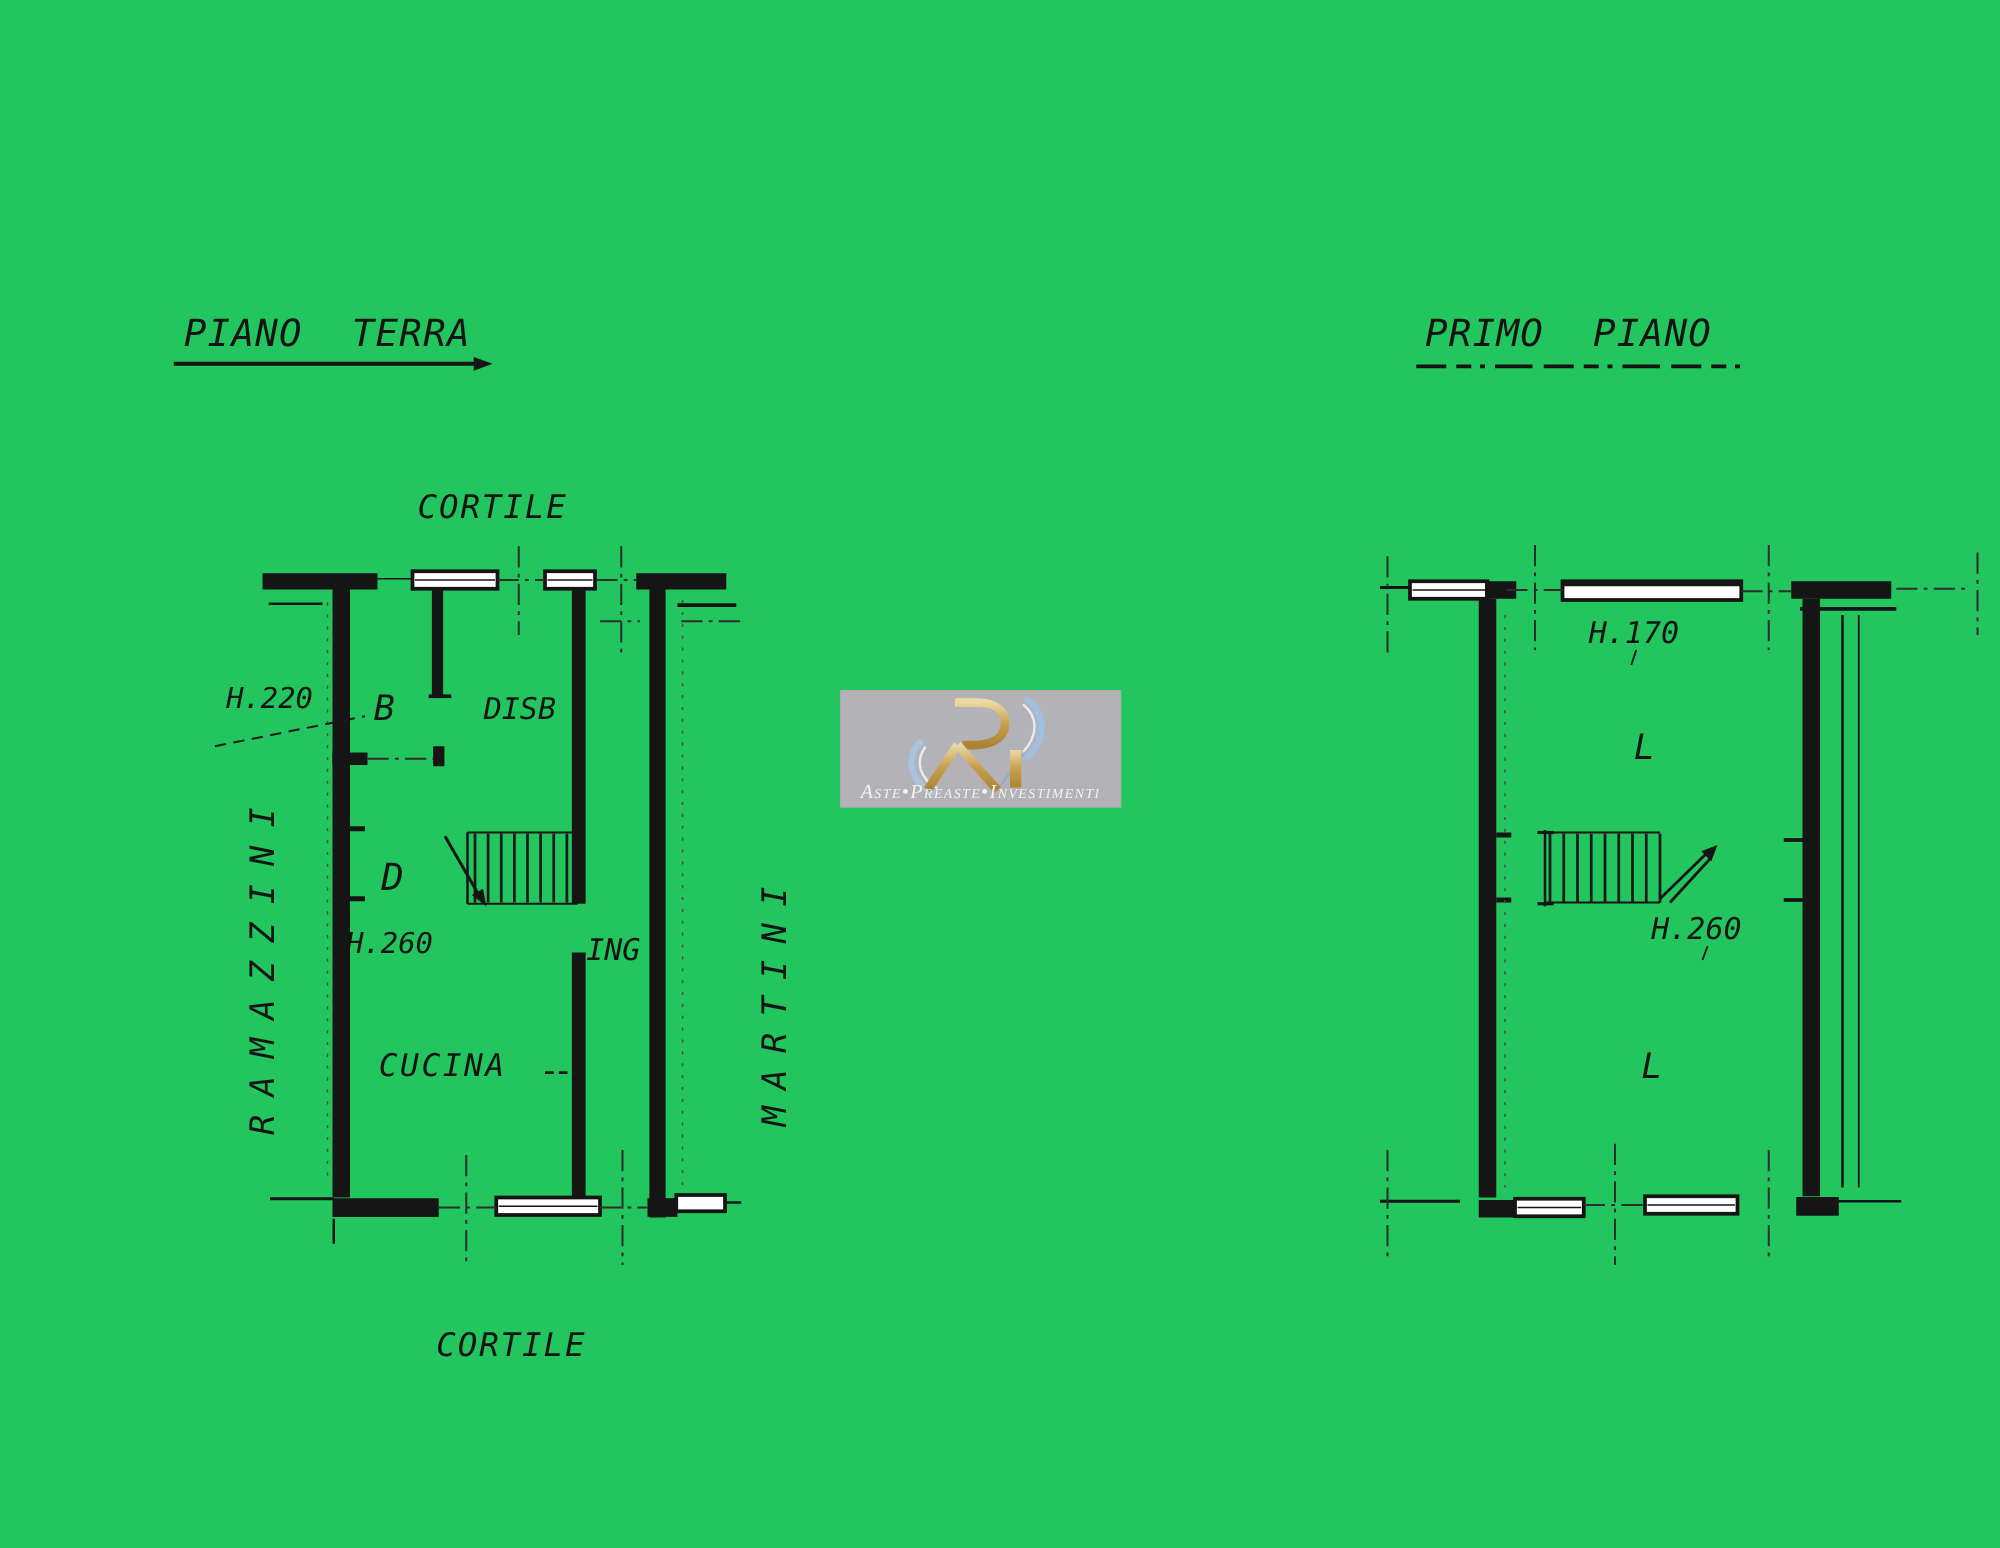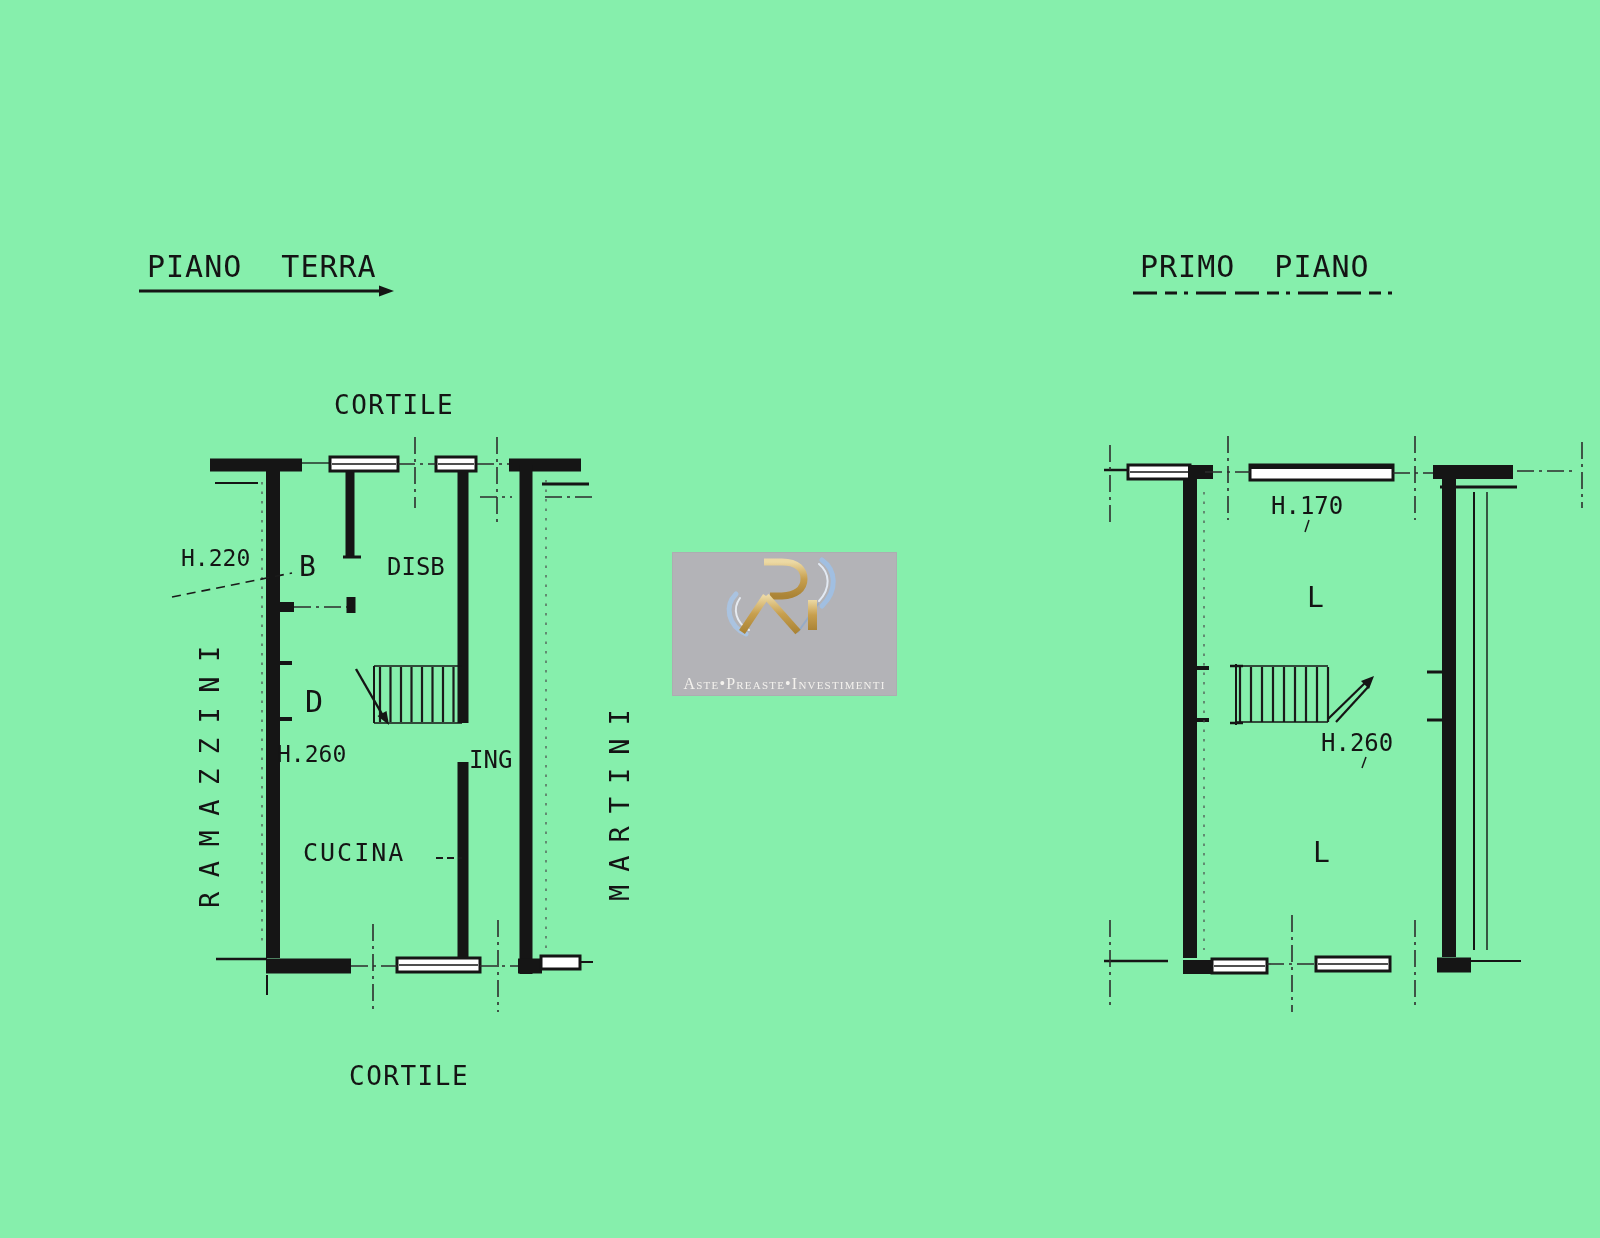--- a/index.html
+++ b/index.html
@@ -1,26 +1,26 @@
 <!DOCTYPE html>
 <html><head>
 <meta charset="utf-8">
 <style>
   html,body{margin:0;padding:0;background:#ffffff;}
-  .canvas{position:relative;width:1600px;height:1238px;background:#86efac;overflow:hidden;
-          font-family:"DejaVu Sans Mono", monospace;}
+  .canvas{position:relative;width:1600px;height:1238px;background:#22c55e;overflow:hidden;
+          font-family:"DejaVu Sans Mono", monospace;font-style:italic;}
   svg{position:absolute;inset:0;}
   .wl{stroke:#151515;fill:none;}
   .win{fill:#ffffff;stroke:#151515;stroke-width:3;}
   .mid{stroke:#151515;stroke-width:1.3;fill:none;}
   .ax{stroke:#2d2d2d;stroke-width:1.6;fill:none;stroke-dasharray:17 5 3 5;}
   .dot{stroke:#4a4a4a;stroke-width:1.2;fill:none;stroke-dasharray:2.5 7;}
   .tread{stroke:#1a1a1a;stroke-width:2.2;fill:none;}
   text.plan{fill:#141414;font-family:"DejaVu Sans Mono", monospace;}
-  .watermark{position:absolute;left:672px;top:552px;width:225px;height:144px;
+  .watermark{position:absolute;left:672px;top:552px;width:225px;height:94px;
              background:#b3b3b7;box-shadow:0 0 0 1px #adadb1 inset;}
   .wm-logo{position:absolute;left:50%;top:2px;transform:translateX(-50%);}
   .wm-caption{position:absolute;left:0;right:0;bottom:3px;text-align:center;
               font-family:"Liberation Serif", serif;font-variant:small-caps;
               font-size:16px;letter-spacing:1.2px;color:#f4f2ee;white-space:nowrap;}
 </style>
 </head>
 <body>
 
 <div class="canvas">

